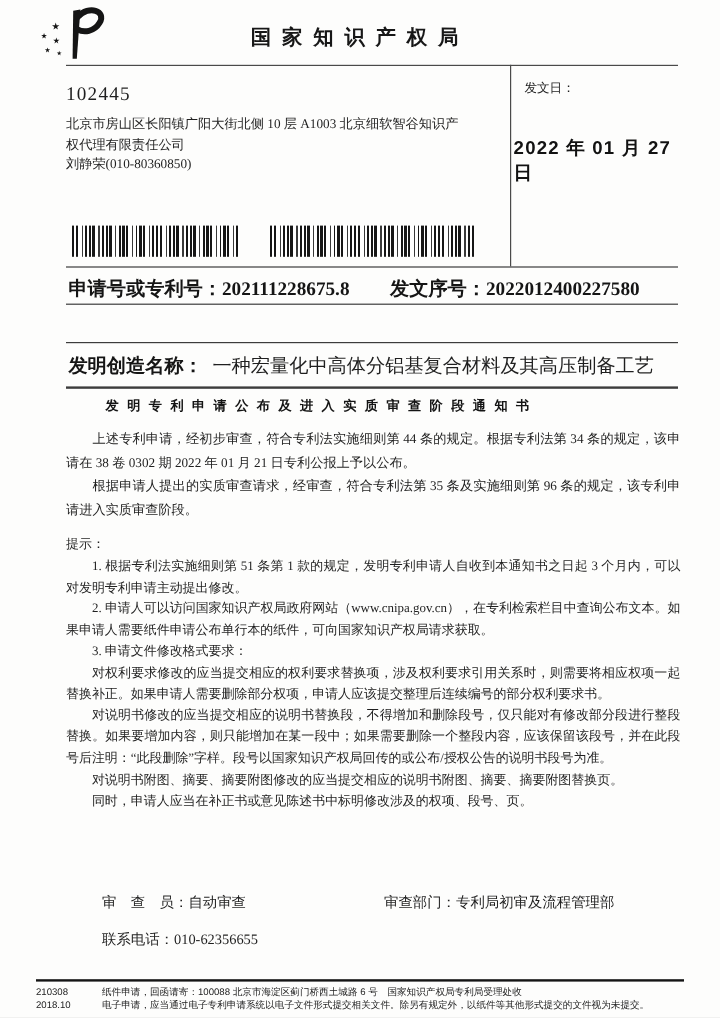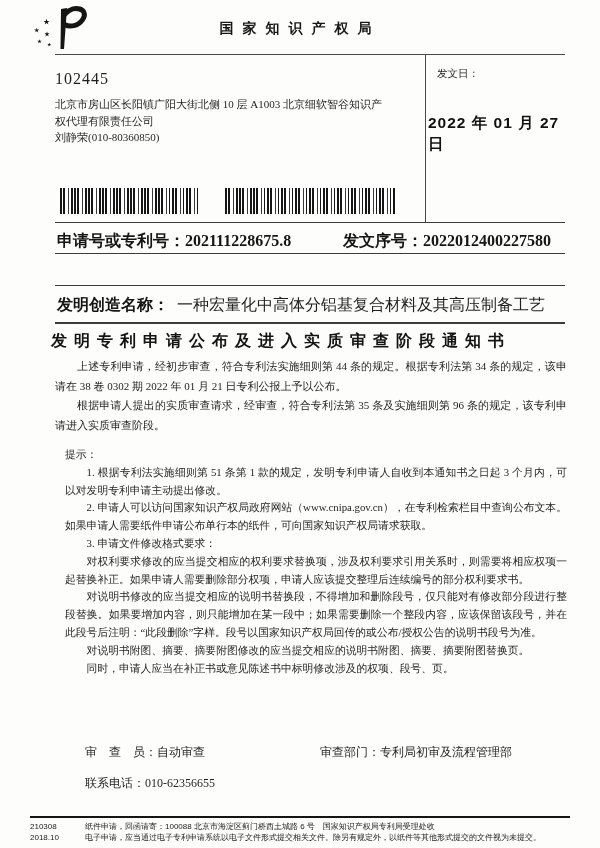--- a/index.html
+++ b/index.html
@@ -7,21 +7,21 @@
   .page {
     position:relative; width:600px; height:848px; margin:0 auto;
     background:#fdfdfc; color:#1f1f1f; overflow:hidden;
     font-family:"Liberation Serif","DejaVu Serif",serif;
   }
   .abs { position:absolute; }
   
   .agency {
     position:absolute; top:20px; left:0; width:600px; text-align:center;
     font-family:Liberation Mono, monospace;
-    font-weight:bold; font-size:14px; letter-spacing:9px; color:#171717;
+    font-weight:bold; font-size:17px; letter-spacing:9px; color:#171717;
   }
   .rule { position:absolute; background:#4a4a4a; }
   .rule-header { left:55px; top:54px; width:510px; height:1px; }
   .vline { left:425px; top:54px; width:1px; height:168px; background:#4a4a4a; position:absolute; }
   
   .mail-code { left:55px; top:70px; font-size:16px; font-weight:normal; letter-spacing:1px; }
   .mail-addr { left:55px; top:96px; width:372px; text-align:left; font-size:11px; line-height:16.5px; }
   .dispatch-label { left:437px; top:67px; font-size:10.5px; }
   .dispatch-date {
     left:428px; top:113px; width:140px; font-size:15.5px; font-weight:bold; letter-spacing:1px;
@@ -33,33 +33,33 @@
       #161616 0 2px, #fff 2px 3px, #161616 3px 5px, #fff 5px 8px,
       #3a3a3a 8px 9px, #fff 9px 11px, #161616 11px 12.5px, #fff 12.5px 14px);
   }
   .barcode-1 { left:60px; width:140px; }
   .barcode-2 { left:225px; width:170px; }
   
   .tline { left:55px; width:510px; height:1px; background:#3c3c3c; position:absolute; }
   .row { position:absolute; left:57px; width:508px; font-size:16px; }
   .lbl { font-weight:bold; color:#151515; }
   .val-b { font-weight:bold; color:#151515; }
-  .serial-group { position:absolute; left:286px; top:0; }
+  .serial-group { position:absolute; left:268px; top:0; }
   .gap { display:inline-block; width:8px; }
   
   .notice-title {
-    position:absolute; top:331px; left:17px; width:528px; text-align:center;
+    position:absolute; top:331px; left:4px; width:528px; text-align:center;
     font-family:"Liberation Sans","DejaVu Sans",sans-serif;
-    font-weight:bold; font-size:16px; letter-spacing:7px; color:#141414;
+    font-weight:bold; font-size:11px; letter-spacing:7px; color:#141414;
   }
   .main-text { position:absolute; left:55px; top:357px; width:512px; }
   .main-text p.body {
     font-size:11px; line-height:19.5px; text-align:justify; text-indent:2em;
   }
-  .tips { margin-top:11px; font-size:10.8px; line-height:17.8px;margin-left:10px; }
+  .tips { margin-top:11px; font-size:10.8px; line-height:17.8px; }
   .tips .tip { text-align:justify; text-indent:2em; }
   .tips .tips-label { text-indent:0; }
   
   .review { position:absolute; font-size:12px; }
   
   .rule-footer { left:30px; top:816px; width:540px; height:2px; background:#141414; }
   .footer {
     position:absolute; left:30px; top:822px; width:545px; display:flex;
     font-family:"Liberation Sans","DejaVu Sans",sans-serif;
     font-size:8px; line-height:10.5px; color:#222;

